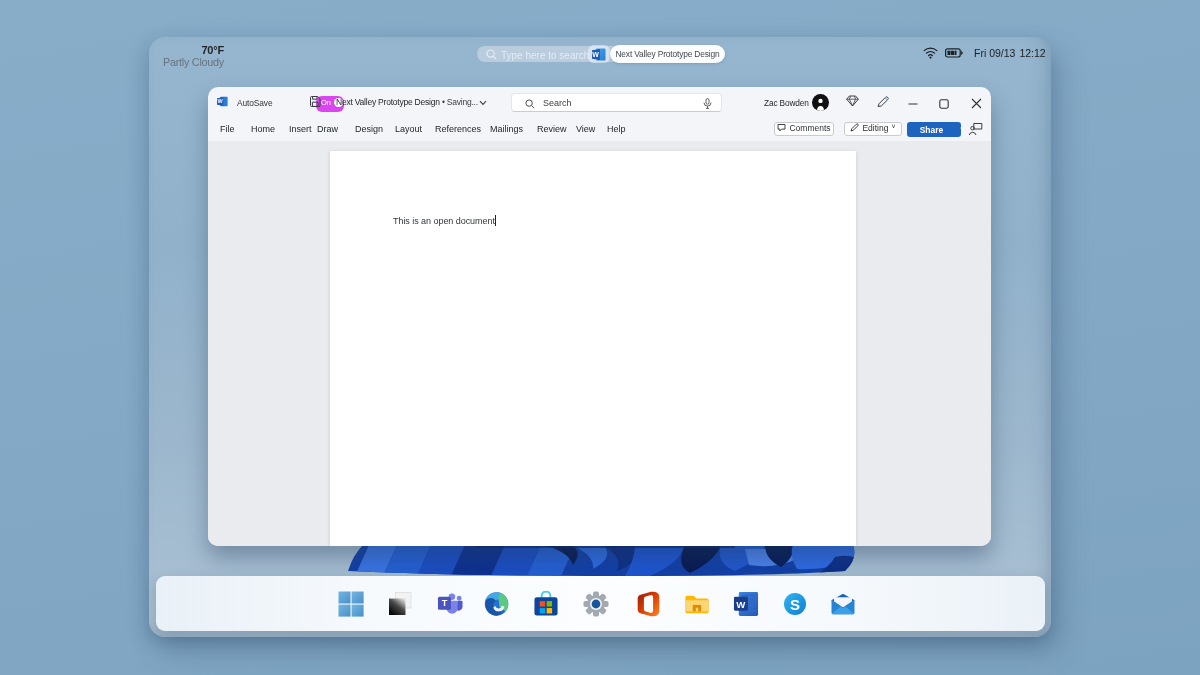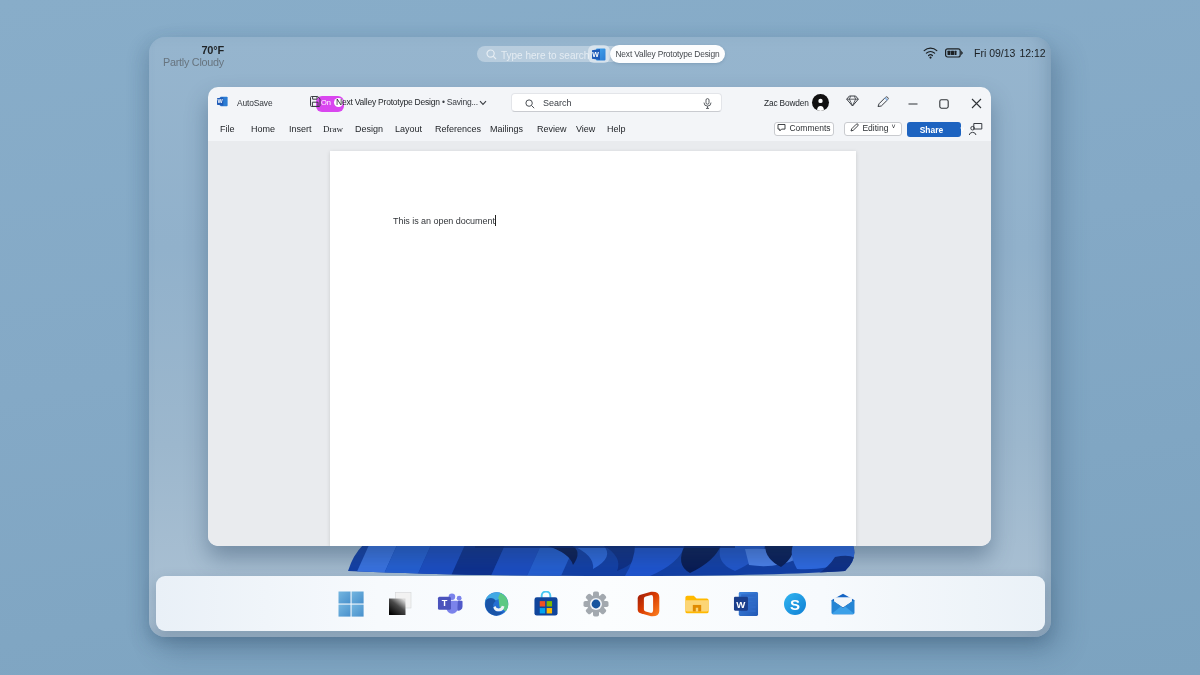--- a/index.html
+++ b/index.html
@@ -235,21 +235,21 @@
         <svg width="11" height="11" viewBox="0 0 11 11">
           <path d="M1 1 L10 10 M10 1 L1 10" stroke="#2f3337" stroke-width="1.1"></path>
         </svg>
       </div>
     </div>
 
     <div class="tabs">
       <span class="tab" style="left:12px;">File</span>
       <span class="tab" style="left:43px;">Home</span>
       <span class="tab" style="left:81px;">Insert</span>
-      <span class="tab" style="left:115px;font-family:Liberation Serif, serif;">Draw</span>
+      <span class="tab" style="left:109px;">Draw</span>
       <span class="tab" style="left:147px;">Design</span>
       <span class="tab" style="left:187px;">Layout</span>
       <span class="tab" style="left:227px;">References</span>
       <span class="tab" style="left:282px;">Mailings</span>
       <span class="tab" style="left:329px;">Review</span>
       <span class="tab" style="left:368px;">View</span>
       <span class="tab" style="left:399px;">Help</span>
     </div>
     <div class="rbtn" style="left:566px; width:60px;">
       <svg width="9" height="9" viewBox="0 0 9 9" style="margin-right:3px;">

